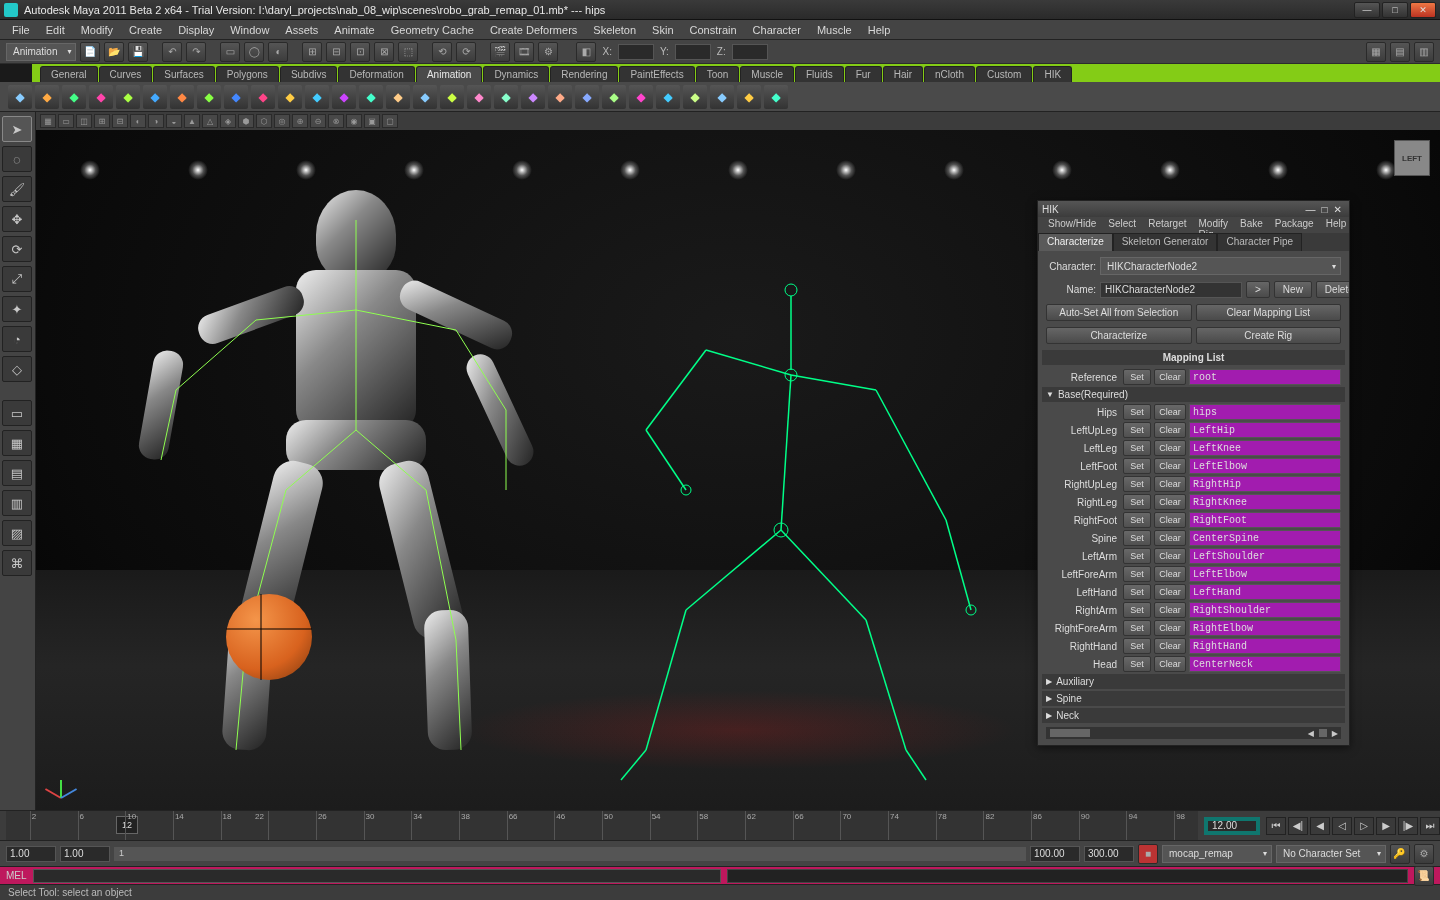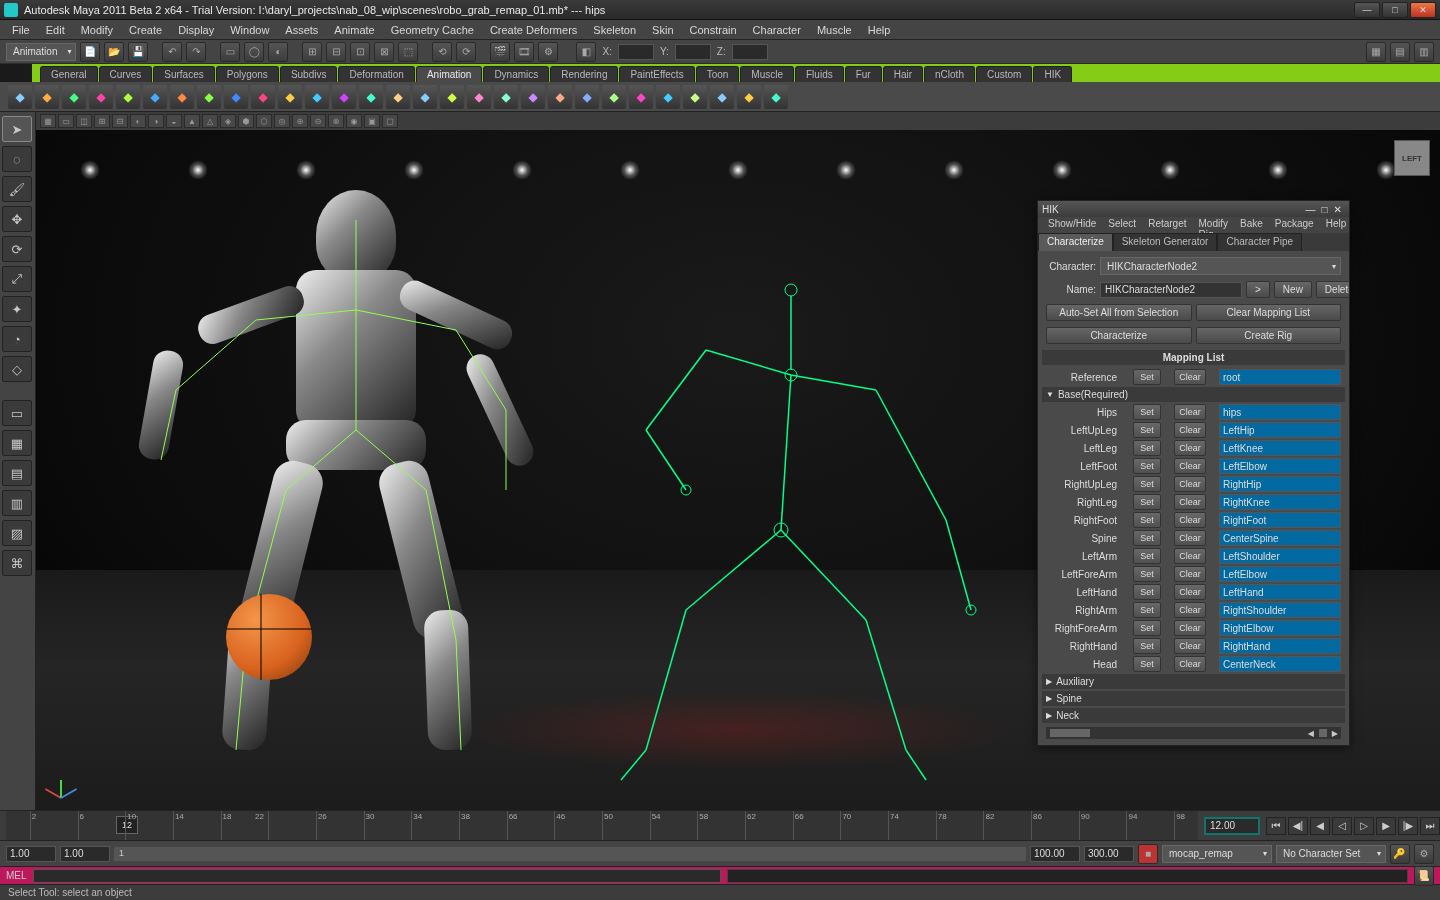--- a/index.html
+++ b/index.html
@@ -54,35 +54,35 @@
 .htab.active{background:#5a5a5a;color:#eee;}
 .hikbody{padding:6px 8px; max-height:500px; overflow:hidden;}
 .hrow{display:flex;align-items:center;gap:4px;margin-bottom:6px;}
 .hlbl{font-size:10px;color:#ddd;min-width:50px;text-align:right;}
 .hinput{flex:1;height:16px;background:#333;border:1px solid #555;color:#ddd;font-size:10px;padding:0 4px;}
 .hbtn{height:17px;padding:0 8px;background:linear-gradient(#666,#4a4a4a);border:1px solid #333;color:#ddd;font-size:10px;display:flex;align-items:center;border-radius:2px;}
 .hbtn.wide{flex:1;justify-content:center;}
 .sectionhdr{display:flex;align-items:center;background:#3a3a3a;padding:2px 4px;font-size:10px;color:#ddd;margin:2px -4px;}
 .sectionhdr::before{content:"▼";font-size:8px;margin-right:4px;}
 .sectionhdr.collapsed::before{content:"▶";}
-.maprow{display:grid;grid-template-columns:74px 28px 32px 1fr;gap:13px;align-items:center;margin-bottom:2px;}
+.maprow{display:grid;grid-template-columns:74px 28px 32px 1fr;gap:3px;align-items:center;margin-bottom:2px;}
 .maprow .ml{font-size:10px;color:#ddd;text-align:right;padding-right:3px;}
 .maprow .mb{height:16px;background:linear-gradient(#686868,#505050);border:1px solid #333;font-size:9px;color:#ddd;display:flex;align-items:center;justify-content:center;border-radius:2px;}
-.maprow .mv{height:16px;background:#0369a1;border:1px solid #555;font-size:10px;color:#ddd;padding:0 3px;display:flex;align-items:center;}
+.maprow .mv{height:16px;background:#a21caf;border:1px solid #555;font-size:10px;color:#ddd;padding:0 3px;display:flex;align-items:center;font-family:Liberation Mono, monospace;}
 .maplisthdr{text-align:center;font-size:10px;color:#ddd;background:#3a3a3a;padding:2px;margin:4px -4px;font-weight:bold;}
 .hscroll{height:12px;background:#333;display:flex;align-items:center;margin:4px 0 0;}
 .hscroll .thumb{width:40px;height:8px;background:#666;margin-left:4px;}
 
 
 .timeline{height:30px;background:#3c3c3c;border-top:1px solid #222;position:relative;display:flex;align-items:center;}
 .tl-scale{flex:1;height:100%;background:#333;position:relative;margin:0 6px;overflow:hidden;}
 .tl-scale .tick{position:absolute;top:0;bottom:0;width:1px;background:#555;}
 .tl-scale .num{position:absolute;top:1px;font-size:8px;color:#aaa;}
 .tl-cur{position:absolute;width:22px;height:18px;background:#222;border:1px solid #666;left:110px;top:5px;display:flex;align-items:center;justify-content:center;font-size:9px;color:#ddd;}
-.framebox{width:56px;height:18px;background:#2a2a2a;border:2px solid #0f766e;color:#ddd;font-size:10px;padding:0 4px;margin-right:4px;}
+.framebox{width:56px;height:18px;background:#2a2a2a;border:4px solid #0f766e;color:#ddd;font-size:10px;padding:0 4px;margin-right:4px;}
 .playbtn{width:20px;height:18px;background:#3a3a3a;border:1px solid #222;display:flex;align-items:center;justify-content:center;font-size:10px;color:#ccc;margin-left:2px;}
 
 .rangerow{height:26px;background:#444;display:flex;align-items:center;padding:2px 6px;gap:4px;border-top:1px solid #222;}
 .rangebar{flex:1;height:14px;background:#2a2a2a;border:1px solid #555;position:relative;}
 .rangebar .rfill{position:absolute;left:0;width:100%;top:0;bottom:0;background:#555;}
 .numfield{width:50px;height:16px;background:#2a2a2a;border:1px solid #555;color:#ddd;font-size:10px;padding:0 3px;}
 
 .cmdrow{height:18px;background:#be185d;display:flex;align-items:center;padding:0 6px;gap:6px;border-top:1px solid #222;}
 .cmdrow input{flex:1;height:14px;background:#2a2a2a;border:1px solid #555;color:#ddd;font-size:10px;padding:0 4px;}
 .cmdhalf{flex:1;height:14px;background:#222;border:1px solid #444;}

